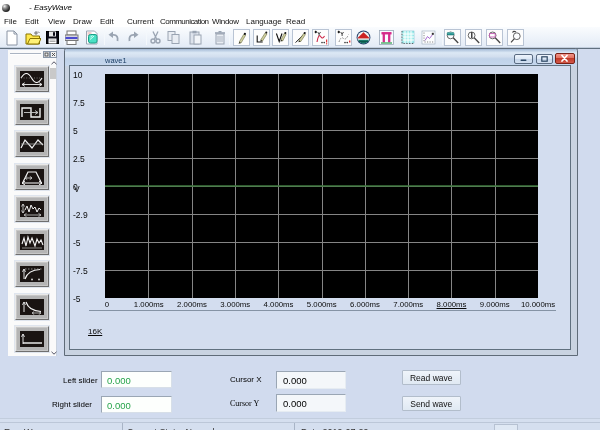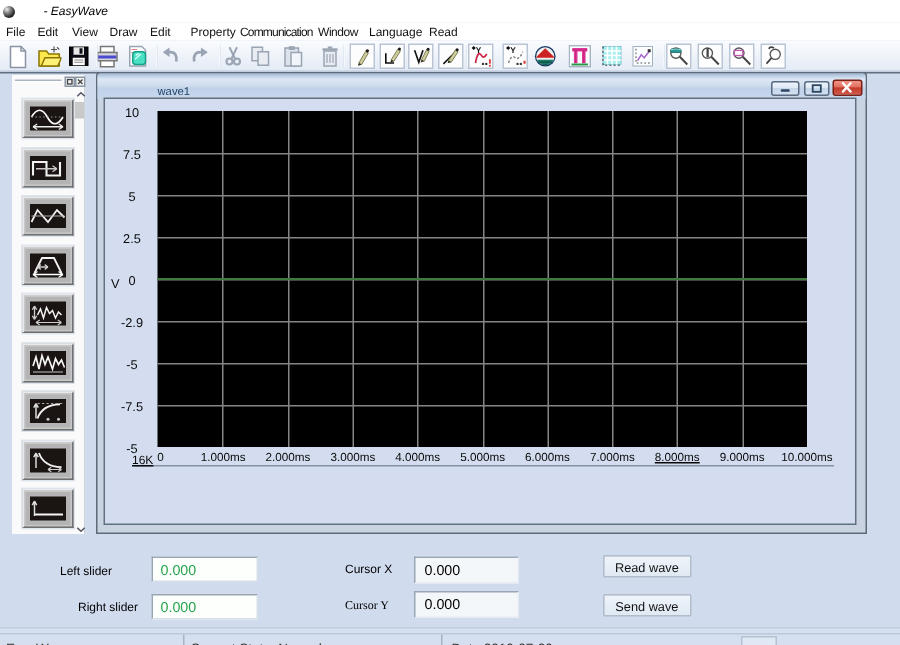--- a/index.html
+++ b/index.html
@@ -36,25 +36,25 @@
   #w1 { left:64px; top:48px; width:514px; height:308px; background:#c9d3e1; border:1px solid #5f6b78; border-radius:2.5px 2.5px 0 0; }
   #w1title { left:0px; top:0px; width:512px; height:17px; border-radius:2px 2px 0 0;
      background:linear-gradient(#9db4d2 0%, #b6c9e0 7%, #dce8f5 22%, #d2deee 45%, #c0d2e9 58%, #c6d7ed 100%); }
   #w1text { left:17px; top:5px; font-size:7.5px; color:#1d3f66;margin-left:24px; }
   .wbtn7 { position:absolute; border:1px solid #5a6b82; border-radius:2px;
       background:linear-gradient(#eef4fc 0%, #dde8f5 45%, #c6d6ea 50%, #d3e0f0 100%); }
   #w1client { left:5px; top:17px; width:502px; height:285px; background:#d3ddef; border:1px solid #60707f; }
 
   
   #plot { left:105px; top:74px; width:433px; height:224px; background:#000; }
-  .ylab { position:absolute; width:30px; text-align:center; font-size:8.5px; color:#0a0a0a; }
+  .ylab { position:absolute; width:30px; text-align:left; font-size:8.5px; color:#0a0a0a; }
   .xlab { position:absolute; width:44px; text-align:center; font-size:7.8px; color:#0a0a0a; }
   #vlab { left:74px; top:184px; font-size:8.5px; color:#0a0a0a; }
   #xrule { left:89px; top:310px; width:467px; height:1px; background:#8593a5; }
-  #lab16k { left:88px; top:302px; font-size:8px; color:#0a0a0a;text-decoration:underline; }
+  #lab16k { left:88px; top:327px; font-size:8px; color:#0a0a0a;text-decoration:underline; }
 
   
   .plab { position:absolute; font-size:8px; color:#000; }
   .greenbox { position:absolute; left:101px; width:71px; height:17px; background:#fdfffd; border:1px solid #9aa6b4; border-bottom-color:#d7dfe8; border-right-color:#d7dfe8; font-size:9.5px; color:#27a44b; padding:3px 0 0 5px; }
   .graybox { position:absolute; left:276px; width:70px; height:17.5px; background:#f4f7fa; border:1px solid #9aa6b4; border-bottom-color:#e6ecf2; border-right-color:#e6ecf2; font-size:9.5px; color:#000; padding:2.5px 0 0 6px; }
   .pbtn { position:absolute; left:402px; width:58.5px; height:14.5px; text-align:center; font-size:8.5px; color:#111; padding-top:2px;
       background:linear-gradient(#eff4fa,#e0e9f3); border:1px solid #b2bdcb; border-radius:1px; }
 
   
   #status { left:0; top:418px; width:600px; height:12px; background:#d5dfef; border-top:1px solid #c2cddd; }
@@ -68,21 +68,21 @@
   <div class="abs" id="titlebar"></div>
   <div class="abs" id="appicon"></div>
   <div class="abs" id="apptitle">- EasyWave</div>
 
   <div class="abs" id="menubar"></div>
   <div class="menu" style="left:4px">File</div>
   <div class="menu" style="left:25px">Edit</div>
   <div class="menu" style="left:48px">View</div>
   <div class="menu" style="left:73px">Draw</div>
   <div class="menu" style="left:100px">Edit</div>
-  <div class="menu" style="left:127px">Property</div>
+  <div class="menu" style="left:127px">Current</div>
   <div class="menu" style="left:160px; letter-spacing:-0.55px;">Communication</div>
   <div class="menu" style="left:212px; letter-spacing:-0.3px;">Window</div>
   <div class="menu" style="left:246px">Language</div>
   <div class="menu" style="left:286px">Read</div>
 
   <div class="abs" id="toolbar"></div>
   <div id="icons">
       <div class="tico" style="left:4.0px; top:30px;"><svg width="16" height="16" viewBox="0 0 16 16">
           <path d="M3 1 h7 l3 3 v11 h-10 z" fill="#fff" stroke="#8a94a4" stroke-width="1"></path>
           <path d="M10 1 v3 h3" fill="none" stroke="#8a94a4" stroke-width="1"></path>
@@ -387,21 +387,21 @@
       <div class="xlab" style="left:343.0px; top:300px;">6.000ms</div>
       <div class="xlab" style="left:386.3px; top:300px;">7.000ms</div>
       <div class="xlab" style="left:429.5px; top:300px;text-decoration:underline;">8.000ms</div>
       <div class="xlab" style="left:472.8px; top:300px;">9.000ms</div>
       <div class="xlab" style="left:516.0px; top:300px;">10.000ms</div>
     </div>
   <div class="abs" id="vlab">V</div>
   <div class="abs" id="xrule"></div>
   <div class="abs" id="lab16k">16K</div>
 
-  <div class="plab" style="left:40px; top:376px;">Left slider</div>
+  <div class="plab" style="left:63px; top:376px;">Left slider</div>
   <div class="plab" style="left:52px; top:400px;">Right slider</div>
   <div class="greenbox" style="top:370.5px;">0.000</div>
   <div class="greenbox" style="top:396px;">0.000</div>
   <div class="plab" style="left:230px; top:374.5px;">Cursor X</div>
   <div class="plab" style="left:230px; top:398.5px;font-family:Liberation Serif, serif;">Cursor Y</div>
   <div class="graybox" style="top:371px;">0.000</div>
   <div class="graybox" style="top:394px;">0.000</div>
   <div class="pbtn" style="top:370px;">Read wave</div>
   <div class="pbtn" style="top:396px;">Send wave</div>
 

